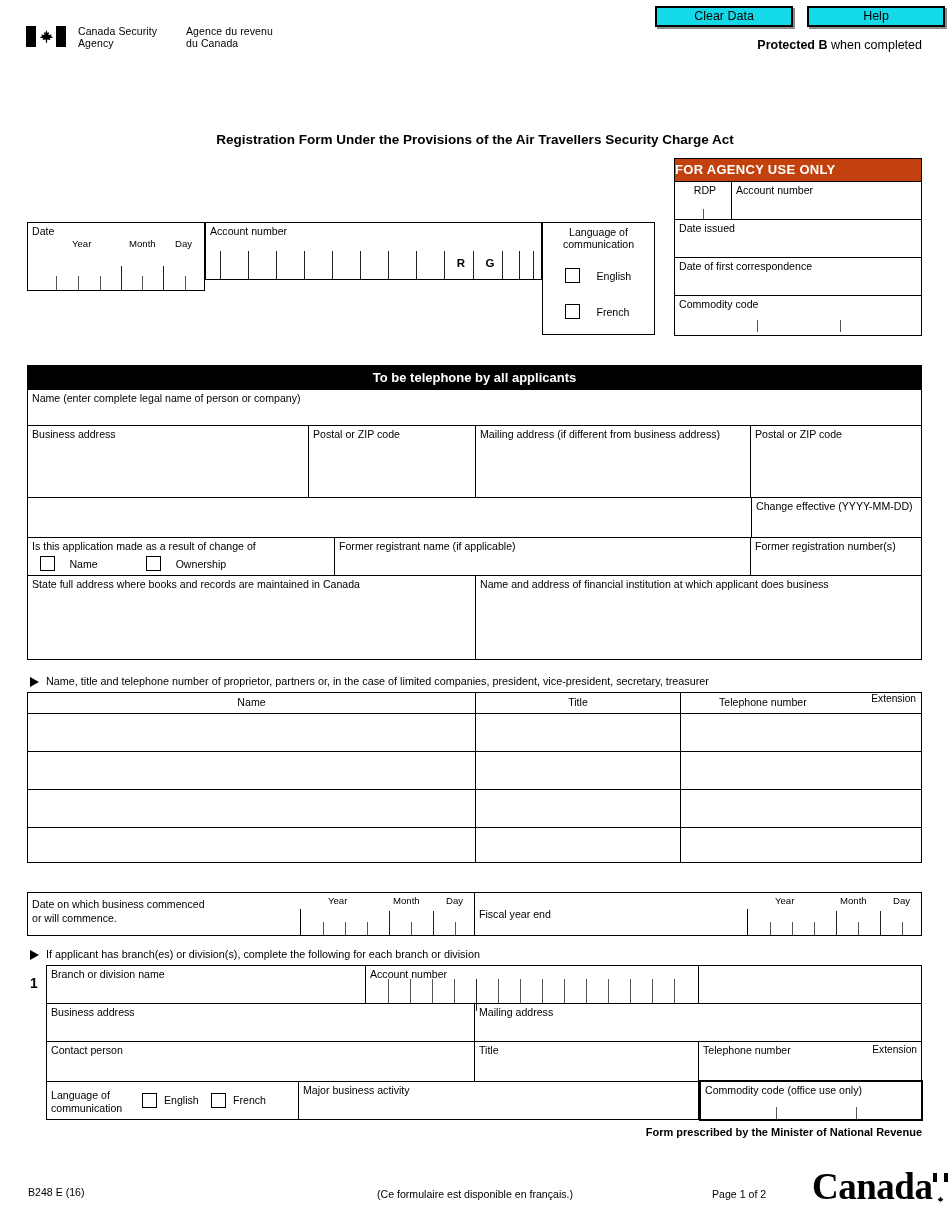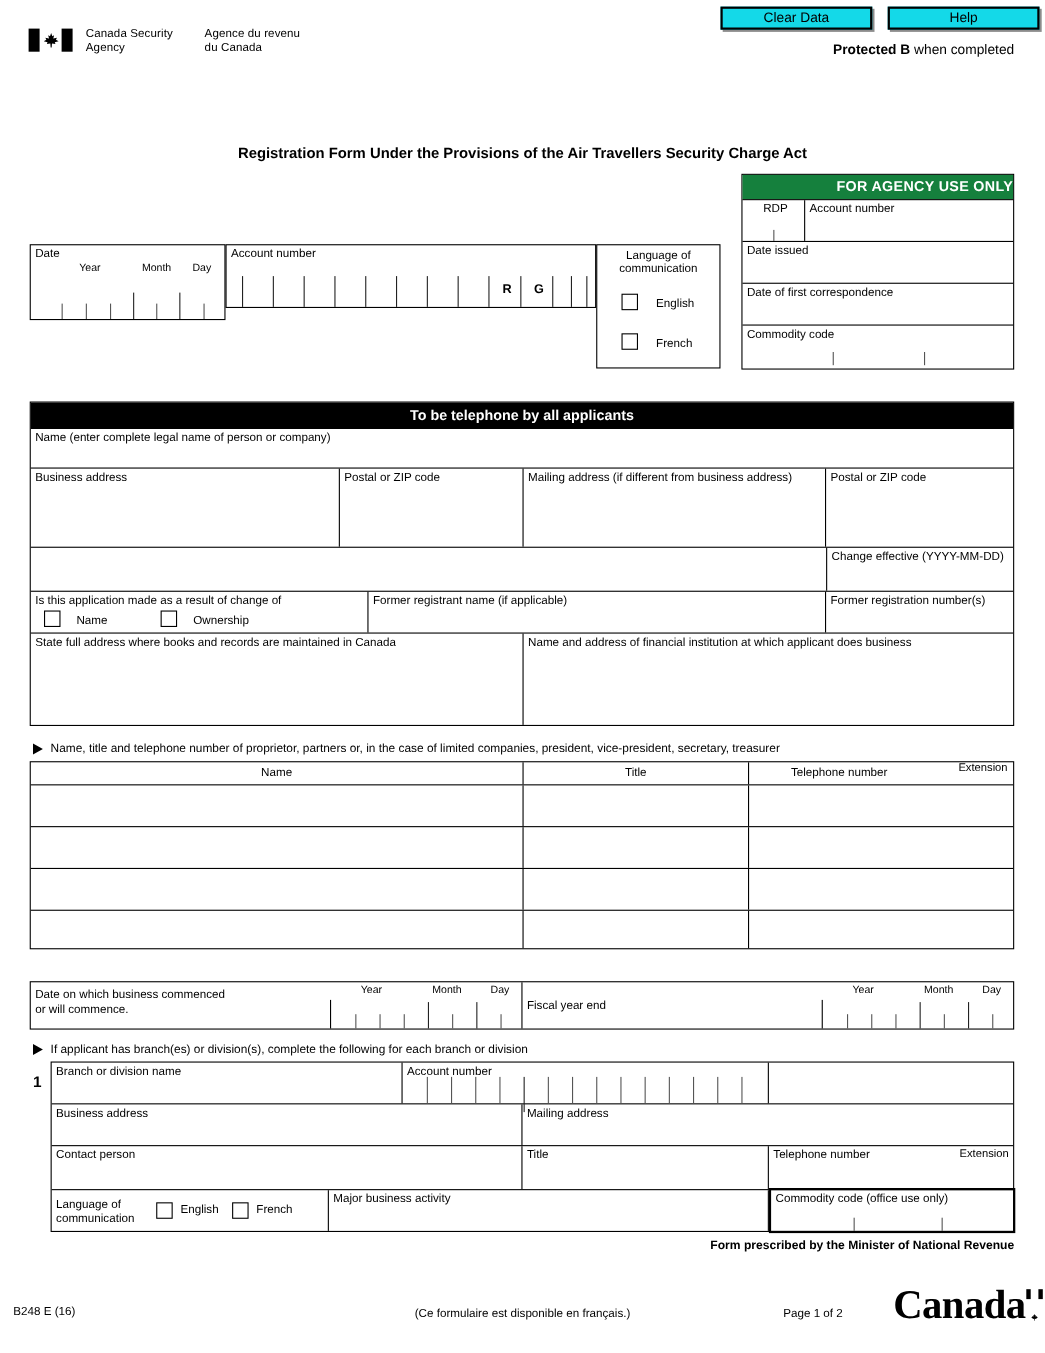--- a/index.html
+++ b/index.html
@@ -117,22 +117,22 @@
     font-size: 10.6px;
     line-height: 12px;
     padding: 2px 0 0 4px;
     display: block;
   }
   .ctr { text-align: center; }
 
   
   #agency-box { left: 674px; top: 158px; width: 248px; height: 178px; border:1px solid #000; }
   .agency-head {
-    background: #15803d; color: #fff; font-size: 13px; font-weight: bold;
-    text-align: right; height: 22px; line-height: 22px;
+    background: #c2410c; color: #fff; font-size: 13px; font-weight: bold;
+    text-align: left; height: 22px; line-height: 22px;
     letter-spacing: 0.3px;
   }
   .ag-row { border-top: 1px solid #000; position: relative; box-sizing: border-box; }
   .tick {
     position: absolute; bottom: 0; width: 1px; background: #555;
   }
   .tick.tall { background: #222; }
 
   
   .cbx {
@@ -161,21 +161,21 @@
     vertical-align: middle;
     margin-right: 7px;
   }
   .note-line { position: absolute; font-size: 10.8px; }
 
   
   .foot-note {
     position: absolute; right: 28px; top: 1126px;
     font-size: 11px; font-weight: bold;
   }
-  .foot-code { position: absolute; left: 12px; top: 1186px; font-size: 10.6px; }
+  .foot-code { position: absolute; left: 28px; top: 1186px; font-size: 10.6px; }
   .foot-fr { position: absolute; left: 0; top: 1188px; width: 950px; text-align: center; font-size: 10.6px; }
   .foot-page { position: absolute; left: 712px; top: 1188px; font-size: 10.6px; }
   .wordmark {
     position: absolute; left: 812px; top: 1168px;
     font-family: "Liberation Serif", serif;
     font-size: 37px; font-weight: bold; letter-spacing: -0.5px;
     line-height: 37px;
   }
   .wordmark .wm-flag {
     display: inline-block; position: relative;

